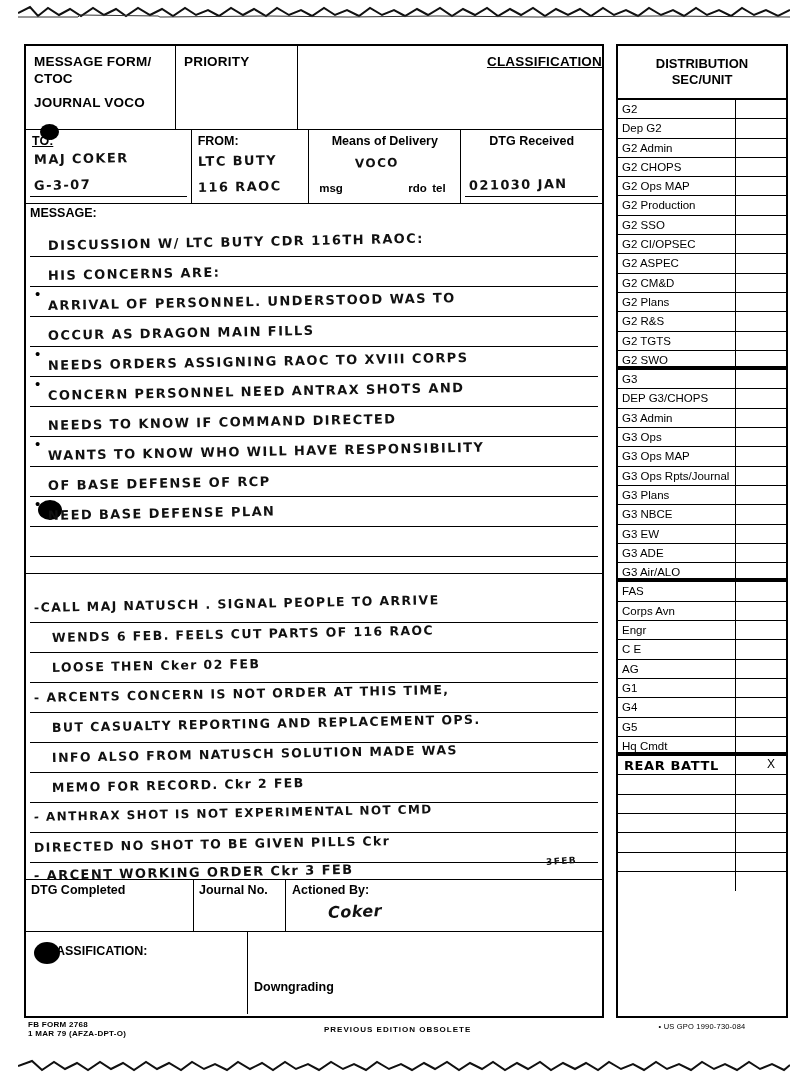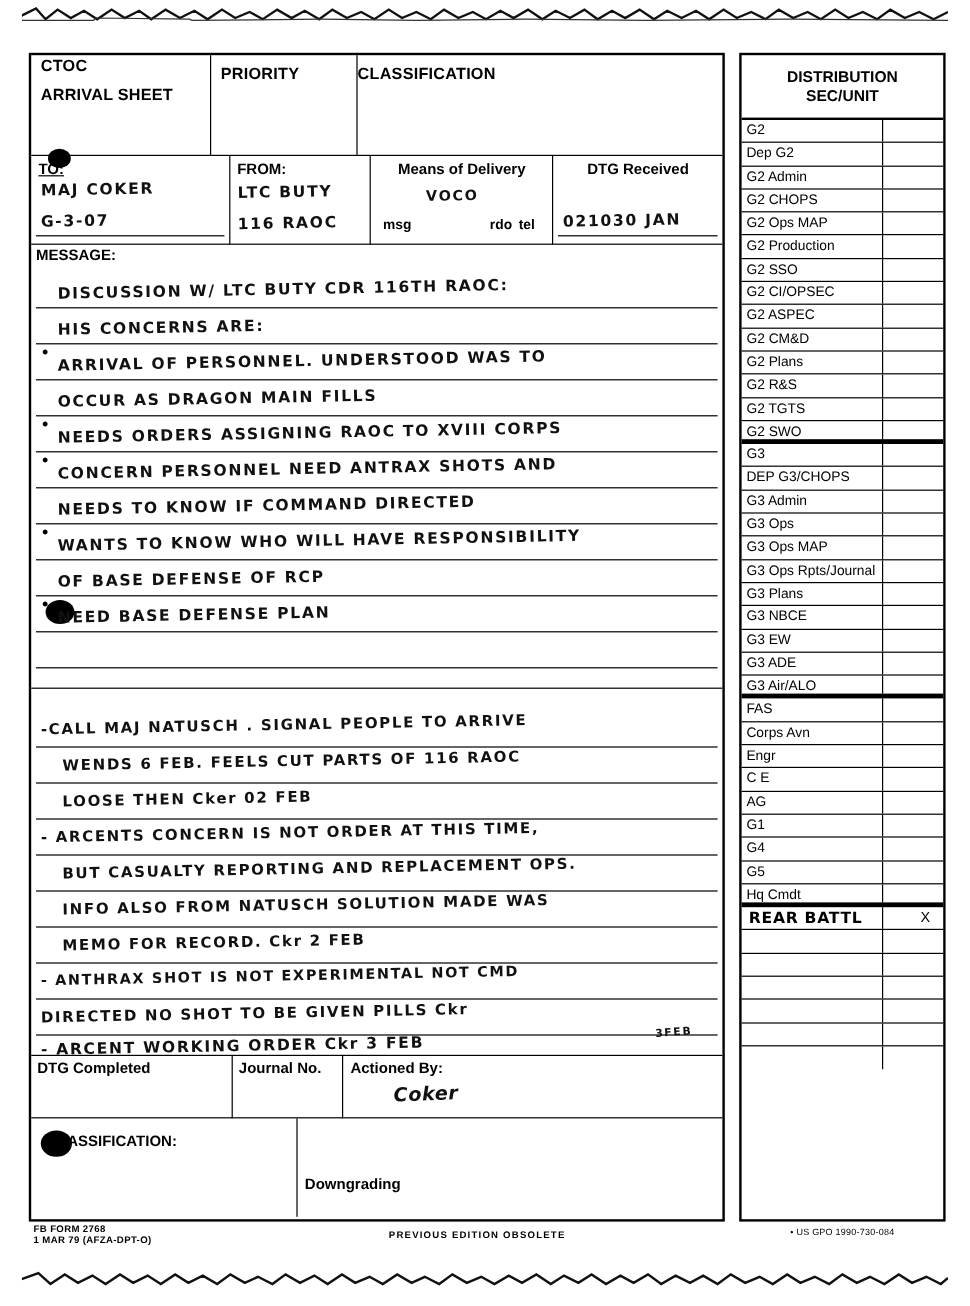--- a/index.html
+++ b/index.html
@@ -71,28 +71,29 @@
   <div class="scribble bottom">
     <svg width="772" height="16" viewBox="0 0 772 16">
       <path d="M0 8 L14 3 L24 12 L36 4 L47 11 L59 5 L70 12 L82 4 L93 11 L105 5 L116 12 L128 4 L139 11 L151 5 L163 12 L174 4 L186 11 L197 6 L209 12 L220 4 L232 11 L244 5 L255 12 L267 4 L278 11 L290 6 L301 12 L313 4 L325 11 L336 6 L348 12 L359 4 L371 11 L383 6 L394 12 L406 5 L417 11 L429 4 L441 12 L452 5 L464 11 L475 4 L487 12 L499 5 L510 11 L522 4 L533 12 L545 5 L557 11 L568 5 L580 12 L591 4 L603 11 L615 6 L626 12 L638 4 L649 11 L661 6 L673 12 L684 4 L696 11 L707 6 L719 12 L731 4 L742 11 L754 6 L766 12 L772 7" fill="none" stroke="#111" stroke-width="2"></path>
     </svg>
   </div>
 
   <div class="form">
 
     <div class="row" style="height:84px;">
       <div class="cell" style="width:150px;height:84px;">
+        <div class="hdr-label">MESSAGE FORM/</div>
         <div class="hdr-label" style="padding-top:0;">CTOC</div>
-        <div class="hdr-label" style="padding-top:7px;">ARRIVAL SHEET</div>
+        <div class="hdr-label" style="padding-top:7px;">JOURNAL VOCO</div>
       </div>
       <div class="cell" style="width:122px;height:84px;">
         <div class="hdr-label">PRIORITY</div>
       </div>
       <div class="cell" style="width:304px;height:84px;border-right:none;">
-        <div class="hdr-label" style="text-align:left;padding-left:0;">CLASSIFICATION</div>
+        <div class="hdr-label" style="text-align:right;padding-left:0;text-decoration:underline;">CLASSIFICATION</div>
       </div>
     </div>
 
     <div class="row" style="height:74px;">
       <div class="cell" style="width:172px;height:74px;text-decoration:underline;">
         <div class="sm-label">TO:</div>
         <div class="blob" style="left:14px;top:-6px;width:19px;height:16px;"></div>
         <div class="hw hw-l" style="position:absolute;left:8px;top:22px;">MAJ COKER</div>
         <div class="hw hw-l" style="position:absolute;left:8px;top:48px;">G-3-07</div>
         <div class="ulinerow" style="left:4px;right:4px;top:66px;"></div>

